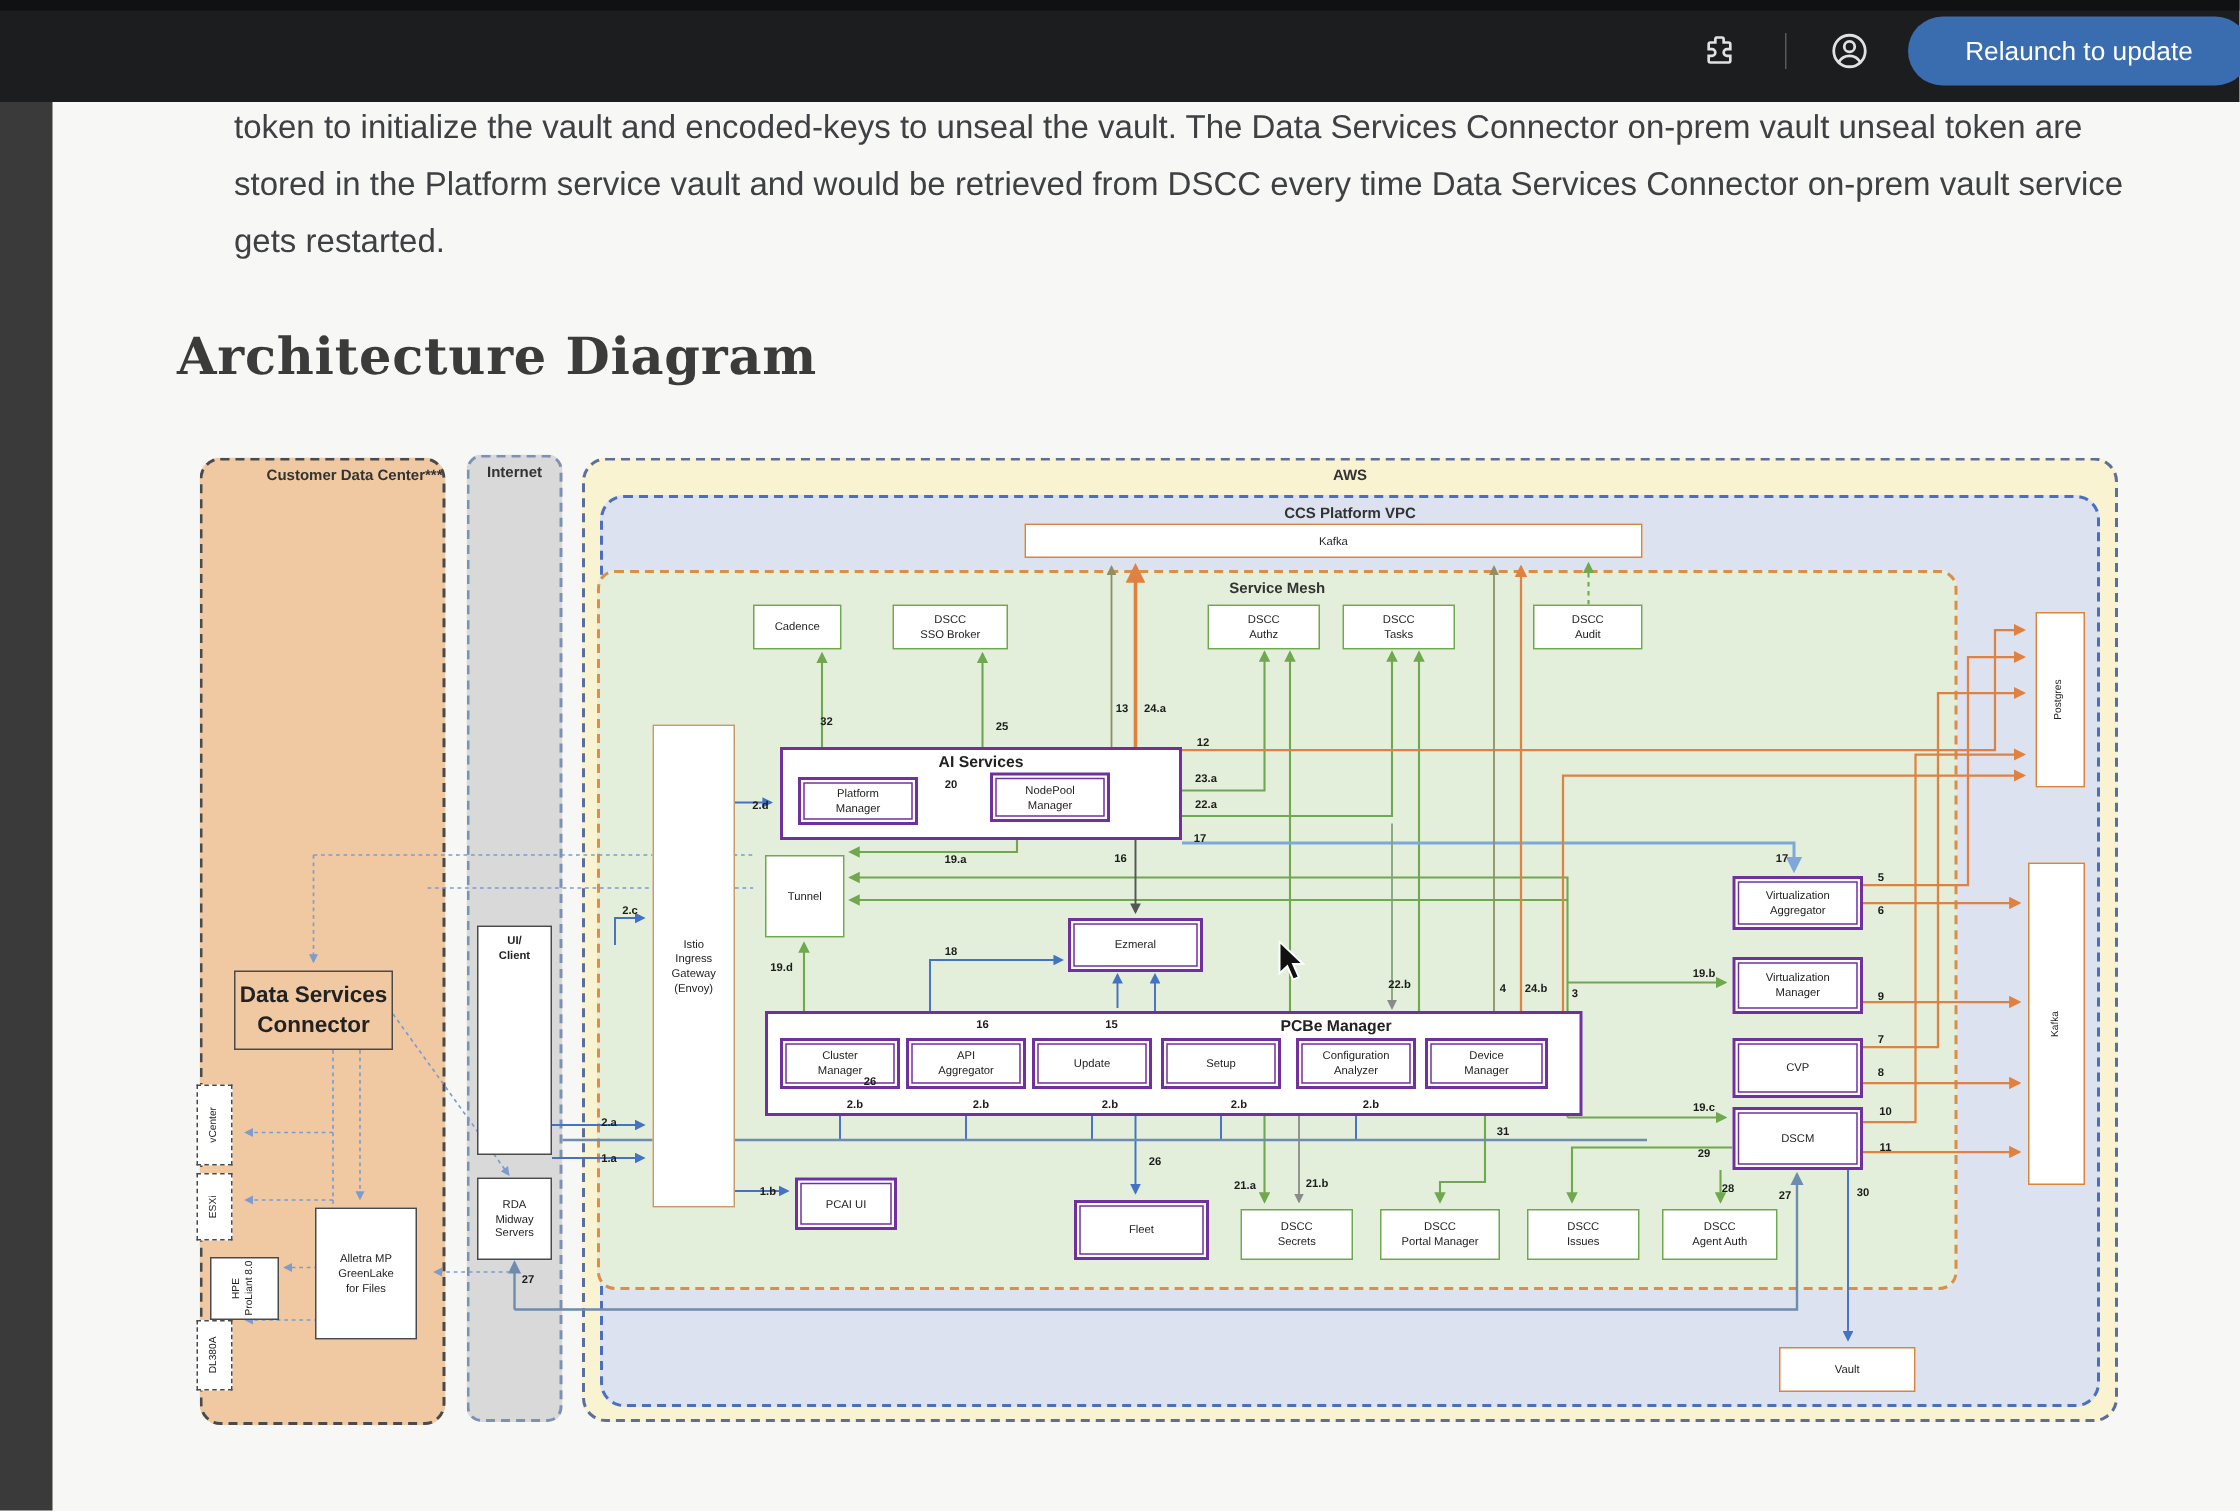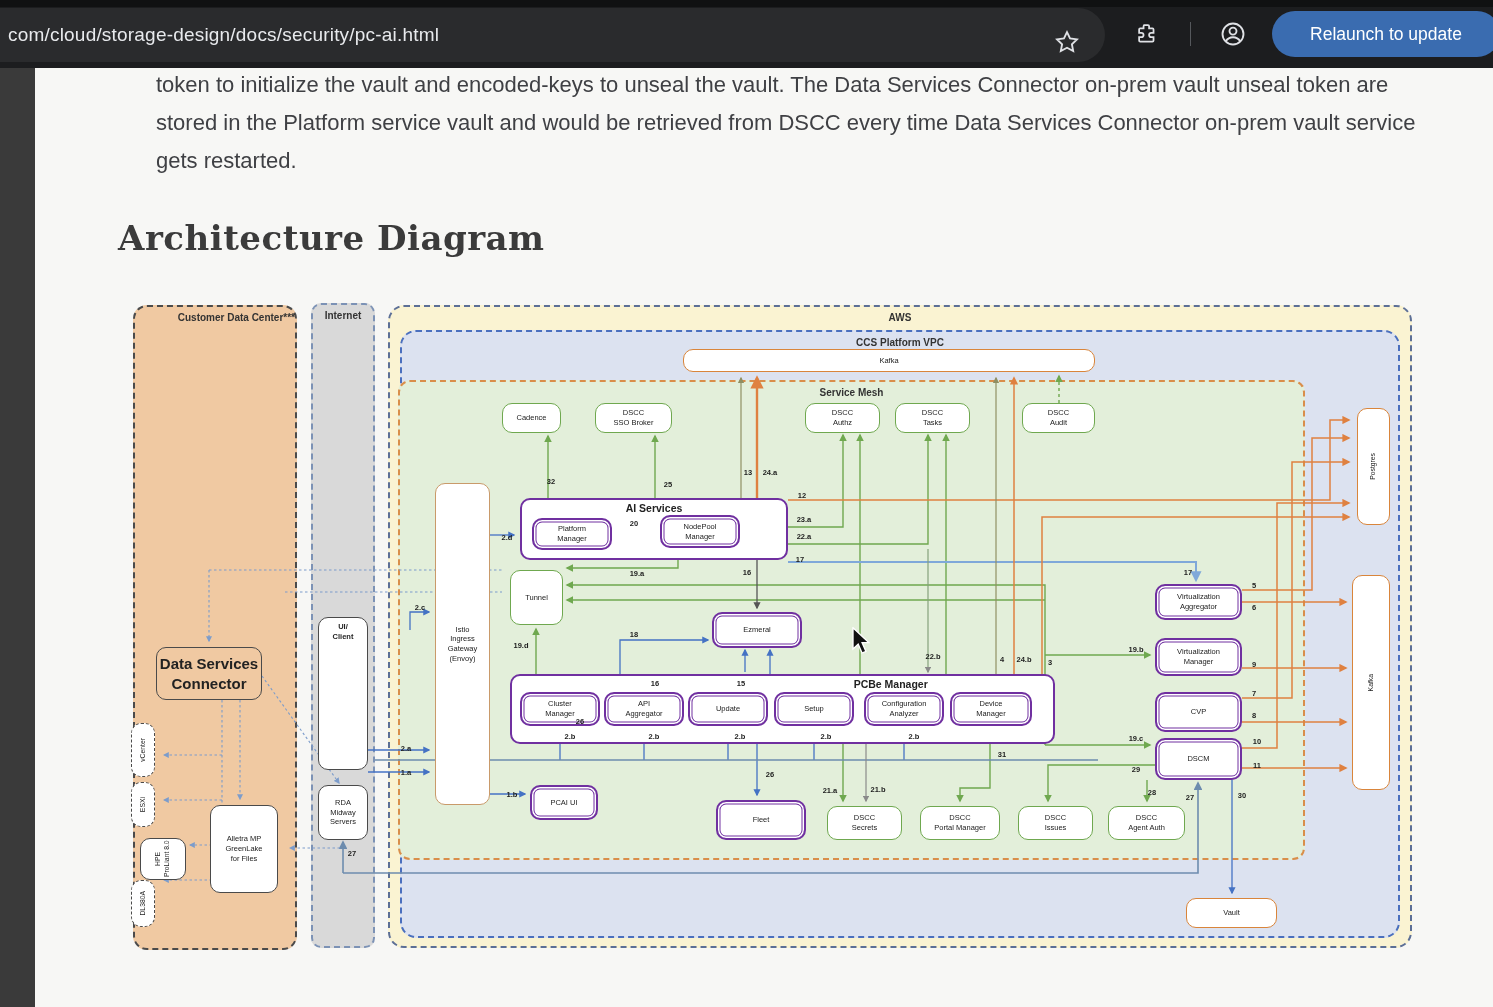--- a/index.html
+++ b/index.html
@@ -18,21 +18,21 @@
   .leftstrip{position:absolute;left:0;top:68px;width:35px;height:939px;background:#3a3a3a;}
   
   .para{position:absolute;left:156px;top:66px;width:1278px;margin:0;color:#3f4044;
     font-size:22px;line-height:38px;}
   .heading{position:absolute;left:118px;top:218px;margin:0;color:#3b3b3b;
     font-family:"DejaVu Serif","Liberation Serif",serif;font-weight:700;font-size:34px;letter-spacing:.5px;}
   
   .diagram{position:absolute;left:118px;top:295px;width:1297px;height:665px;}
   .layer{position:absolute;left:0;top:0;width:100%;height:100%;}
   #lanes{z-index:0}#edges{z-index:1;pointer-events:none}#nodes{z-index:2}#elabels{z-index:3;pointer-events:none}
-  .n{position:absolute;box-sizing:border-box;display:flex;align-items:center;justify-content:center;border-radius:10px;}
+  .n{position:absolute;box-sizing:border-box;display:flex;align-items:center;justify-content:center;}
   .nl{font-size:7.5px;line-height:1.3;white-space:pre-line;text-align:center;color:#222;}
   
   .lane-tan{background:#f0c9a2;border:2.5px dashed #4a4a4a;border-radius:14px;}
   .lane-gray{background:#d9d9d9;border:2px dashed #7c92b5;border-radius:10px;}
   .lane-yellow{background:#faf3d2;border:2px dashed #5c6f96;border-radius:16px;}
   .lane-blue{background:#dce2f0;border:2px dashed #4a6fbe;border-radius:16px;}
   .lane-green{background:#e3efda;border:2.5px dashed #d98e4a;border-radius:12px;}
   .lane .nl{position:absolute;top:4px;left:0;right:0;font-size:10px;font-weight:700;color:#333;}
   .lane.tl .nl{text-align:right;left:14px;}
   
@@ -51,26 +51,20 @@
   .bigl .nl{font-size:15px;font-weight:600;}
   .vert .nl{writing-mode:vertical-rl;transform:rotate(180deg);font-size:6.8px;}
   .elab{position:absolute;transform:translate(-50%,-50%);font-size:7.5px;font-weight:600;color:#1c1c1c;white-space:nowrap;}
   .cursor{position:absolute;z-index:10;}
 </style>
 </head>
 <body>
 
 <div class="topbar">
   <div class="topedge"></div>
-  <div class="urlfield">
-    <span class="urltext">com/cloud/storage-design/docs/security/pc-ai.html</span>
-    <svg class="addr-ic" style="left:1053px" viewBox="0 0 24 24" fill="none" stroke="#dfe1e5" stroke-width="1.6">
-      <path d="M12 3.6l2.6 5.4 5.9.8-4.3 4.1 1.1 5.9-5.3-2.9-5.3 2.9 1.1-5.9L3.5 9.8l5.9-.8z"></path>
-    </svg>
-  </div>
   <svg class="addr-ic" style="left:1133px" viewBox="0 0 24 24" fill="none" stroke="#dfe1e5" stroke-width="1.6">
     <path d="M9 4h4a1 1 0 0 1 1 1v2h3a1 1 0 0 1 1 1v3h-2a2 2 0 1 0 0 4h2v3a1 1 0 0 1-1 1H6a1 1 0 0 1-1-1v-3h2a2 2 0 1 0 0-4H5V8a1 1 0 0 1 1-1h3V5a1 1 0 0 1 1-1z" transform="translate(0.5,0.5) scale(0.95)"></path>
   </svg>
   <div class="sep"></div>
   <svg class="addr-ic" style="left:1219px" viewBox="0 0 24 24" fill="none" stroke="#dfe1e5" stroke-width="1.6">
     <circle cx="12" cy="12" r="9"></circle>
       <circle cx="12" cy="9.5" r="3"></circle>
     <path d="M5.8 18.4c1.4-2.4 3.6-3.6 6.2-3.6s4.8 1.2 6.2 3.6"></path>
   </svg>
   <button class="relaunch">Relaunch to update</button>

